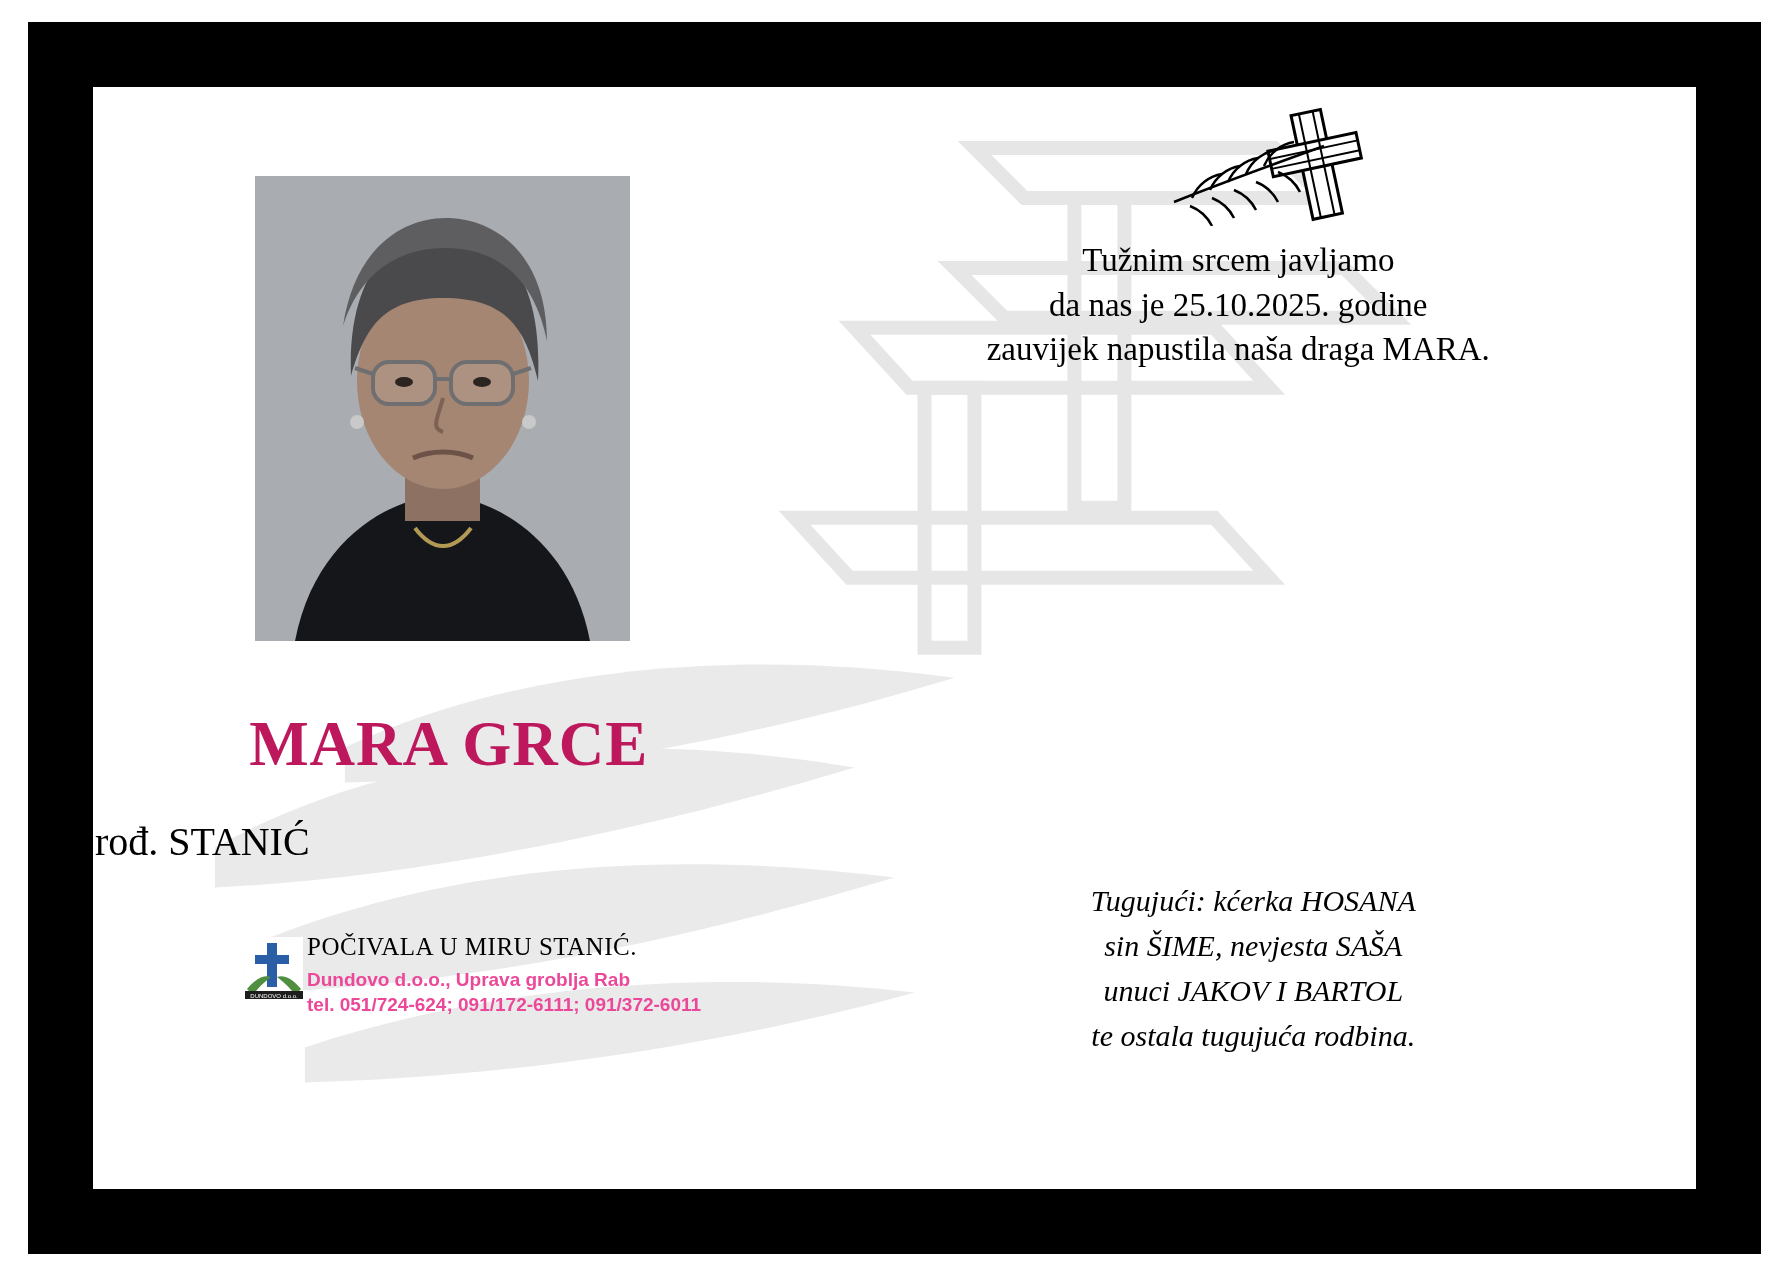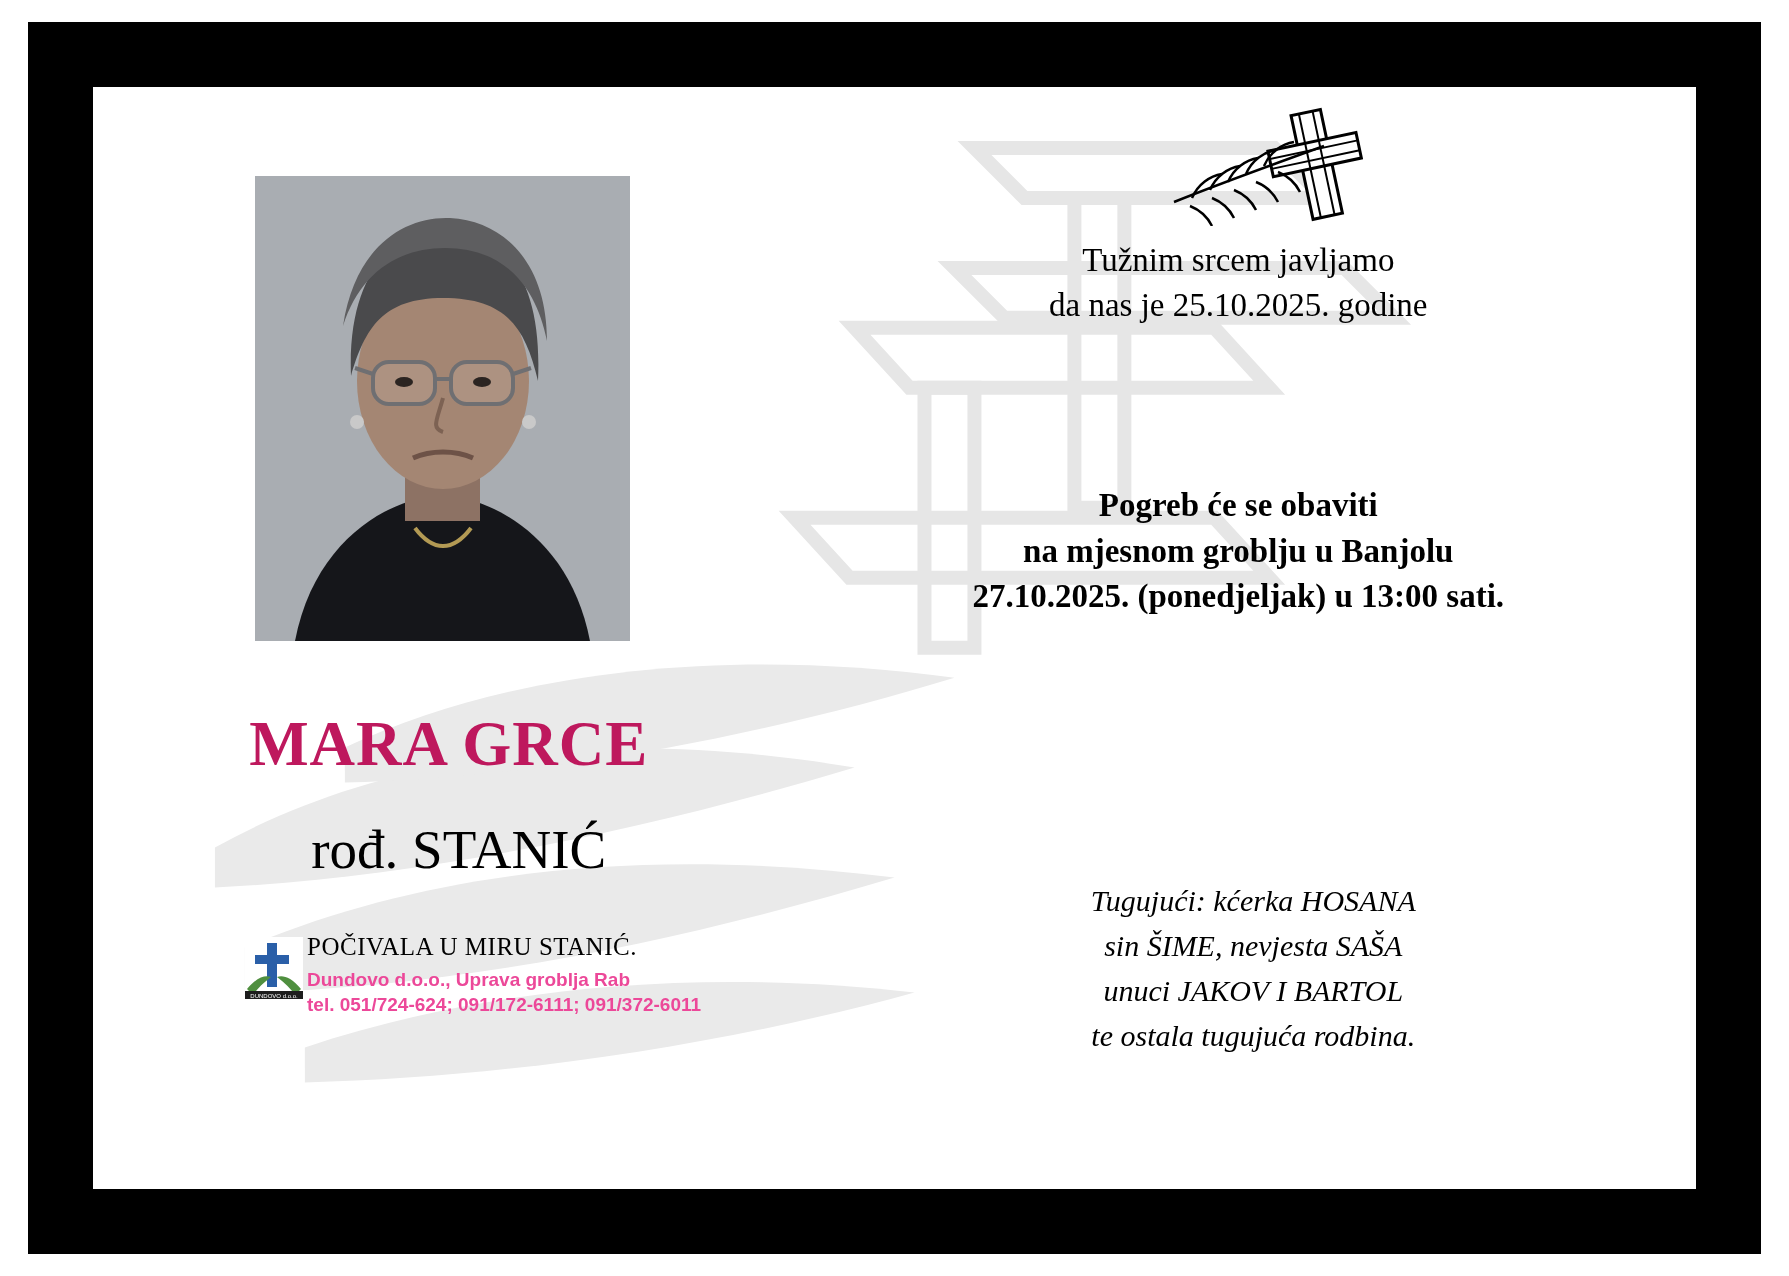--- a/index.html
+++ b/index.html
@@ -127,22 +127,21 @@
     font-weight: bold;
     letter-spacing: 1px;
     color: #be185d;
     font-family: "Liberation Serif", serif;
   }
   .maiden-name {
     position: absolute;
     left: 0;
     right: 40px;
     top: 730px;
-    text-align: center;
-    font-size: 55px;
+    font-size: 40px;
     color: #000;
     font-family: "Liberation Serif", serif;
   }
 
   .footer-block {
     position: absolute;
     left: 150px;
     top: 845px;
     width: 470px;
   }
@@ -352,27 +351,23 @@
               <path d="M70 84 C80 88 88 96 92 104"></path>
               <path d="M92 76 C102 80 110 88 114 96"></path>
               <path d="M114 66 C124 70 132 78 136 86"></path>
             </g>
           </svg>
         </div>
 
         <div class="announce">
           <div>Tužnim srcem javljamo</div>
           <div>da nas je 25.10.2025. godine</div>
-        </div>
-
-        <div class="funeral">
-          <div>Pogreb će se obaviti</div>
-          <div>na mjesnom groblju u Banjolu</div>
-          <div>27.10.2025. (ponedjeljak) u 13:00 sati.</div>
-        </div>
+          <div>zauvijek napustila naša draga MARA.</div>
+        </div>
+
 
 
         <div class="mourners">
           <div>Tugujući: kćerka HOSANA</div>
           <div>sin ŠIME, nevjesta SAŠA</div>
           <div>unuci JAKOV I BARTOL</div>
           <div>te ostala tugujuća rodbina.</div>
         </div>
 
       </div>

